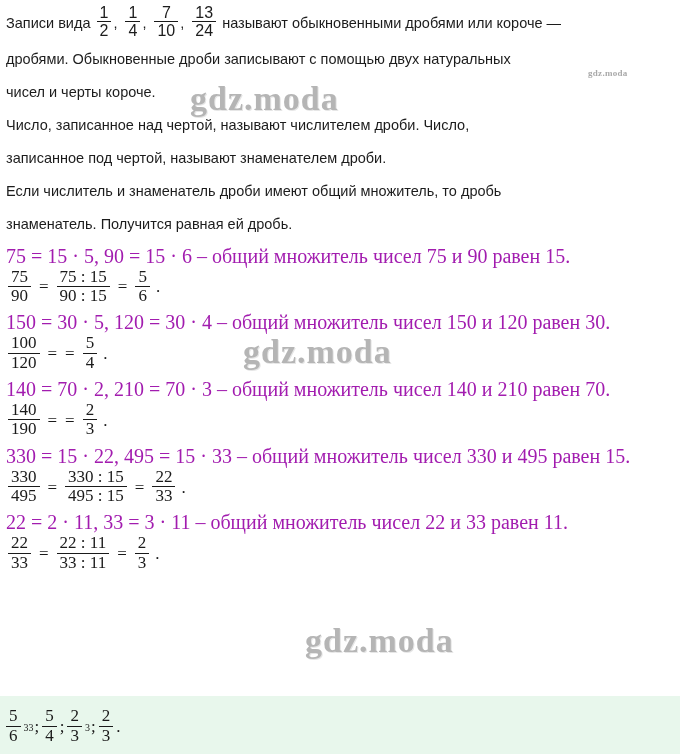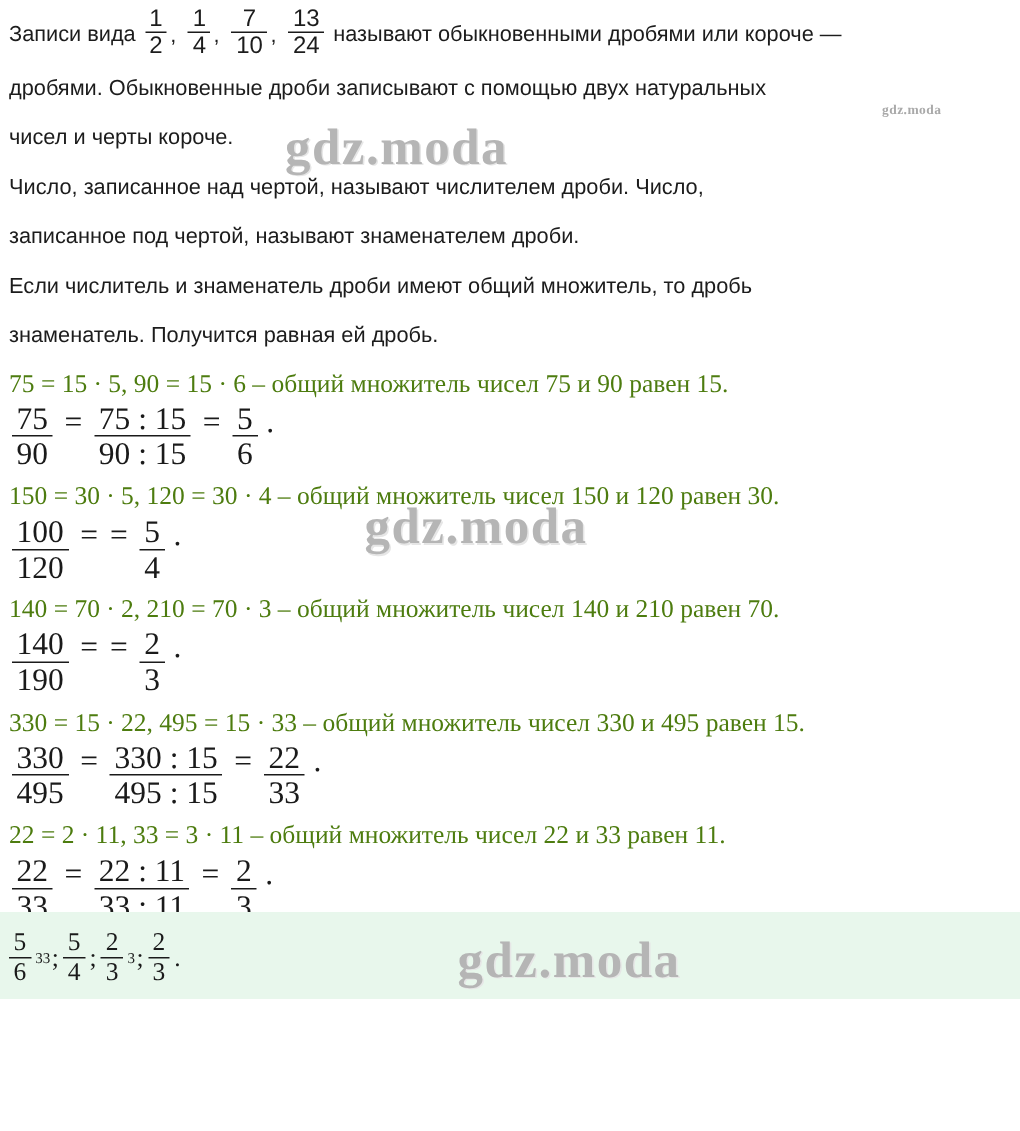--- a/index.html
+++ b/index.html
@@ -11,35 +11,35 @@
     height: 754px;
     background: #ffffff;
     font-family: "Liberation Serif", serif;
     color: #1a1a1a;
     overflow: hidden;
     position: relative;
   }
   .page {
     position: relative;
     width: 680px;
-    height: 666px;
+    height: 754px;
     box-sizing: border-box;
     padding: 6px 8px 0 6px;
   }
   .para {
     font-family: "Liberation Sans", sans-serif;
     font-size: 14.5px;
     line-height: 31px;
     color: #1c1c1c;
     margin: 0 0 2px 0;
   }
   .mathline {
     font-family: "Liberation Serif", serif;
-    font-size: 17px;
-    color: #4d7c0f;
+    font-size: 20px;
+    color: #a21caf;
     line-height: 22px;
     margin: 5px 0 2px 0;
     white-space: nowrap;
   }
   
   .frac {
     display: inline-block;
     vertical-align: middle;
     text-align: center;
     line-height: 1.08;
@@ -54,24 +54,24 @@
   }
   .frac .den {
     display: block;
     padding: 0 3px;
   }
   .frac-intro {
     font-size: 16px;
   }
   .eqline {
     display: flex;
-    align-items: flex-start;
+    align-items: center;
     gap: 4px;
     font-family: "Liberation Serif", serif;
-    font-size: 21px;
+    font-size: 17px;
     margin: 2px 0 4px 0;
   }
   .eqline .op {
     padding: 0 2px;
   }
   .intro-wrap {
     display: inline;
   }
   .sep {
     margin-right: 2px;

